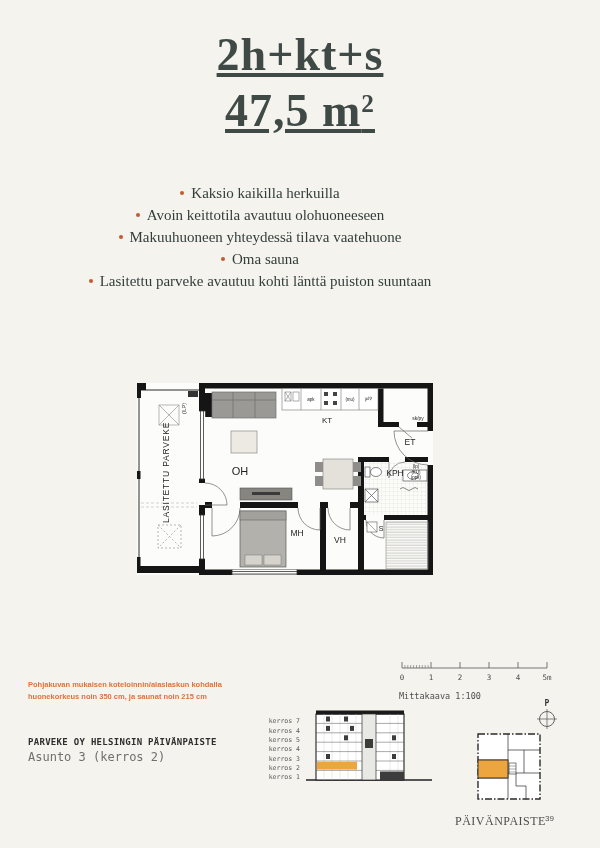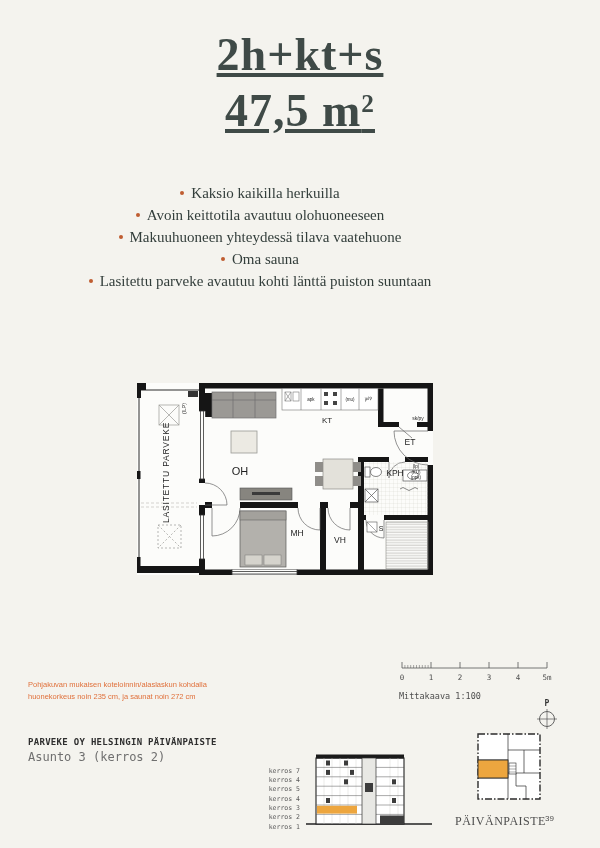--- a/index.html
+++ b/index.html
@@ -14,27 +14,27 @@
   .bullets{position:absolute;top:182px;left:0;width:520px;text-align:center;
            font-family:"Liberation Serif",serif;color:#333e3b;}
   .bullet-line{display:block;font-size:15px;line-height:22px;}
   .dot{display:inline-block;width:4px;height:4px;border-radius:50%;background:#bf5d30;
        vertical-align:3px;margin-right:7px;}
   
   .plan{position:absolute;left:137px;top:383px;width:296px;height:192px;}
   .plan text{font-family:"Liberation Sans",sans-serif;fill:#1e1e1e;}
   
   .footnote{position:absolute;left:28px;top:679px;font-size:7.5px;line-height:12px;
-            color:#e0713c;font-weight:normal;}
+            color:#e0713c;font-weight:bold;}
   
   .project{position:absolute;left:28px;top:737px;font-family:"DejaVu Sans Mono",monospace;}
   .project .company{font-size:9px;font-weight:bold;color:#2e2e2e;letter-spacing:.3px;}
   .project .apt{font-size:12px;color:#6f6f6f;margin-top:3px;}
   
-  .section{position:absolute;left:258px;top:708px;display:flex;align-items:flex-end;margin-top:44px;}
+  .section{position:absolute;left:258px;top:708px;display:flex;align-items:center;}
   .floor-labels{width:42px;text-align:right;font-family:"DejaVu Sans Mono",monospace;
                 font-size:6.5px;line-height:9.35px;color:#5a5a5a;margin-top:4px;}
   
   .scalebar{position:absolute;left:399px;top:659px;}
   .scalebar text{font-family:"DejaVu Sans Mono",monospace;font-size:7.5px;fill:#4d4d4d;}
   .mittakaava{position:absolute;left:399px;top:691px;font-family:"DejaVu Sans Mono",monospace;
               font-size:8.5px;color:#4d4d4d;}
   
   .north{position:absolute;left:533px;top:697px;}
   .north text{font-family:"DejaVu Sans Mono",monospace;font-size:8px;font-weight:bold;fill:#333;}
@@ -247,21 +247,21 @@
       <text x="213" y="18" font-size="4.5">(mu)</text>
       <text x="231.5" y="17" font-size="4.5" transform="rotate(-14 231 16)">jk/p</text>
       <text x="279" y="85" font-size="4.5">(lp)</text>
       <text x="279" y="90.5" font-size="4.5">(KU)</text>
       <text x="279" y="96" font-size="4.5">(ppk)</text>
     </g>
   </svg>
 
   <div class="footnote">
     <div>Pohjakuvan mukaisen koteloinnin/alaslaskun kohdalla</div>
-    <div>huonekorkeus noin 235 cm, ja saunat noin 272 cm</div>
+    <div>huonekorkeus noin 350 cm, ja saunat noin 215 cm</div>
   </div>
 
   <div class="project">
     <div class="company">PARVEKE OY HELSINGIN PÄIVÄNPAISTE</div>
     <div class="apt">Asunto 3 (kerros 2)</div>
   </div>
 
   <div class="section">
     <div class="floor-labels">
       <div>kerros 7</div>

